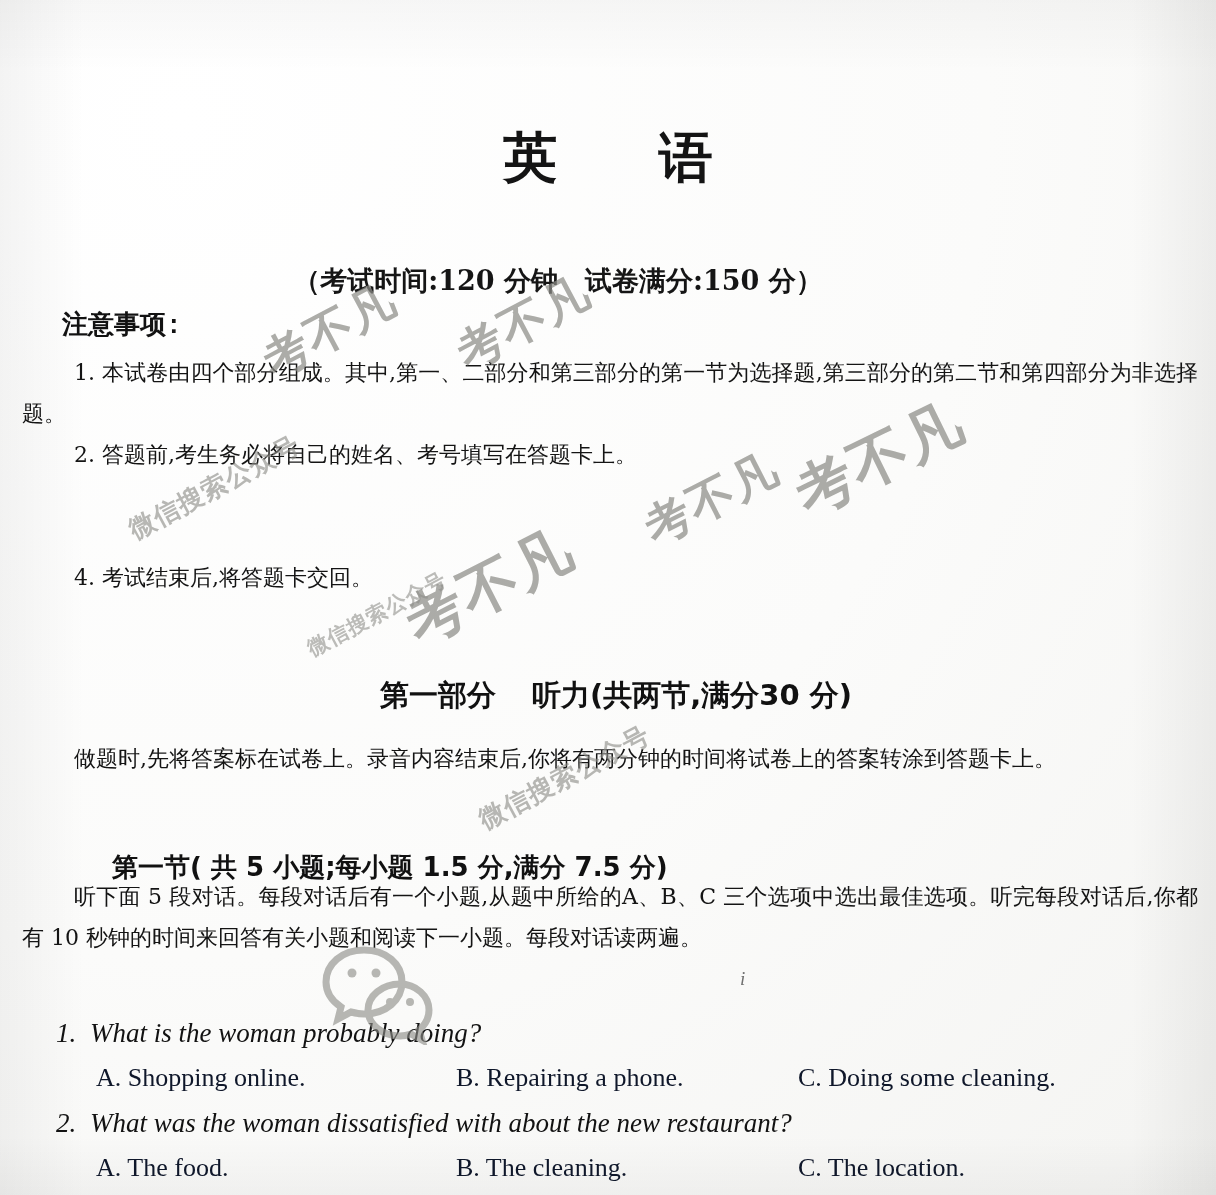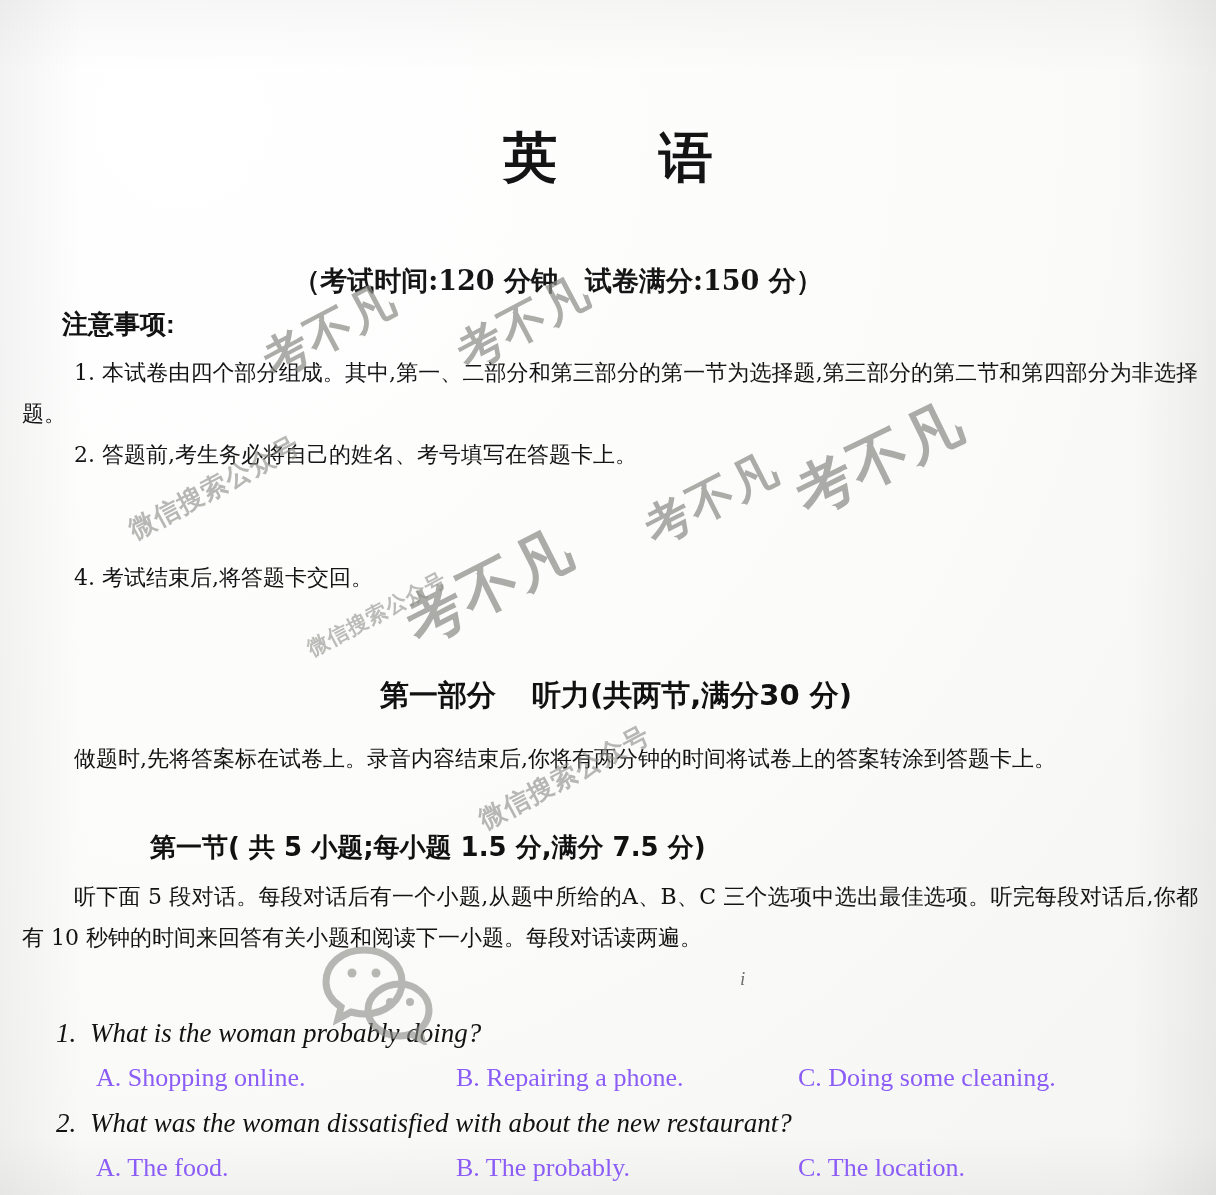--- a/index.html
+++ b/index.html
@@ -105,21 +105,21 @@
     font-family: "DejaVu Serif", "Liberation Serif", serif;
     font-weight: 700;
     font-size: 27px;
     color: #151515;
   }
 
   .notice-head {
     position: absolute;
     top: 307px;
     left: 62px;
-    font-family: Liberation Sans, sans-serif;
+    font-family: Liberation Mono, monospace;
     font-weight: 700;
     font-size: 26px;
     color: #121212;
   }
 
   .para {
     position: absolute;
     left: 22px;
     width: 1176px;
     font-family: "DejaVu Serif", "Liberation Serif", serif;
@@ -162,21 +162,21 @@
     font-style: italic;
   }
   .q-num { display: inline-block; min-width: 34px; }
 
   .opt-row {
     position: absolute;
     left: 96px;
     width: 1080px;
     font-family: "Liberation Serif", "DejaVu Serif", serif;
     font-size: 26px;
-    color: #8b5cf6;
+    color: #0f172a;
   }
   .opt {
     display: inline-block;
     white-space: nowrap;
   }
   .opt-a { width: 360px; }
   .opt-b { width: 342px; }
   .opt-c { width: 330px; }
 
   .stray-i {
@@ -206,38 +206,38 @@
   <div class="para" style="top:352px;">1. 本试卷由四个部分组成。其中,第一、二部分和第三部分的第一节为选择题,第三部分的第二节和第四部分为非选择题。</div>
   <div class="para" style="top:434px;">2. 答题前,考生务必将自己的姓名、考号填写在答题卡上。</div>
   <div class="para" style="top:557px;">4. 考试结束后,将答题卡交回。</div>
 
   <div class="part-head" style="top:676px;padding-left:8px;">
     <span>第一部分</span><span class="gap"></span><span>听力(共两节,满分30 分)</span>
   </div>
 
   <div class="para" style="top:738px;">做题时,先将答案标在试卷上。录音内容结束后,你将有两分钟的时间将试卷上的答案转涂到答题卡上。</div>
 
-  <div class="section-head" style="top:830px;margin-left:38px;">第一节( 共 5 小题;每小题 1.5 分,满分 7.5 分)</div>
+  <div class="section-head" style="top:850px;">第一节( 共 5 小题;每小题 1.5 分,满分 7.5 分)</div>
 
   <div class="para" style="top:876px;">听下面 5 段对话。每段对话后有一个小题,从题中所给的A、B、C 三个选项中选出最佳选项。听完每段对话后,你都有 10 秒钟的时间来回答有关小题和阅读下一小题。每段对话读两遍。</div>
 
   <div class="stray-i">i</div>
 
   <div class="q-line" style="top:1018px;">
     <span class="q-num">1.</span><span>What is the woman probably doing?</span>
   </div>
   <div class="opt-row" style="top:1063px;">
     <span class="opt opt-a">A. Shopping online.</span><span class="opt opt-b">B. Repairing a phone.</span><span class="opt opt-c">C. Doing some cleaning.</span>
   </div>
 
   <div class="q-line" style="top:1108px;">
     <span class="q-num">2.</span><span>What was the woman dissatisfied with about the new restaurant?</span>
   </div>
   <div class="opt-row" style="top:1153px;">
-    <span class="opt opt-a">A. The food.</span><span class="opt opt-b">B. The probably.</span><span class="opt opt-c">C. The location.</span>
+    <span class="opt opt-a">A. The food.</span><span class="opt opt-b">B. The cleaning.</span><span class="opt opt-c">C. The location.</span>
   </div>
 
 </div>
 
 <div id="watermarks">
 
   <div class="wm wm-mid" style="left:258px; top:300px; transform:rotate(-28deg);">考不凡</div>
 
   <div class="wm wm-mid" style="left:452px; top:292px; transform:rotate(-28deg);">考不凡</div>
 

